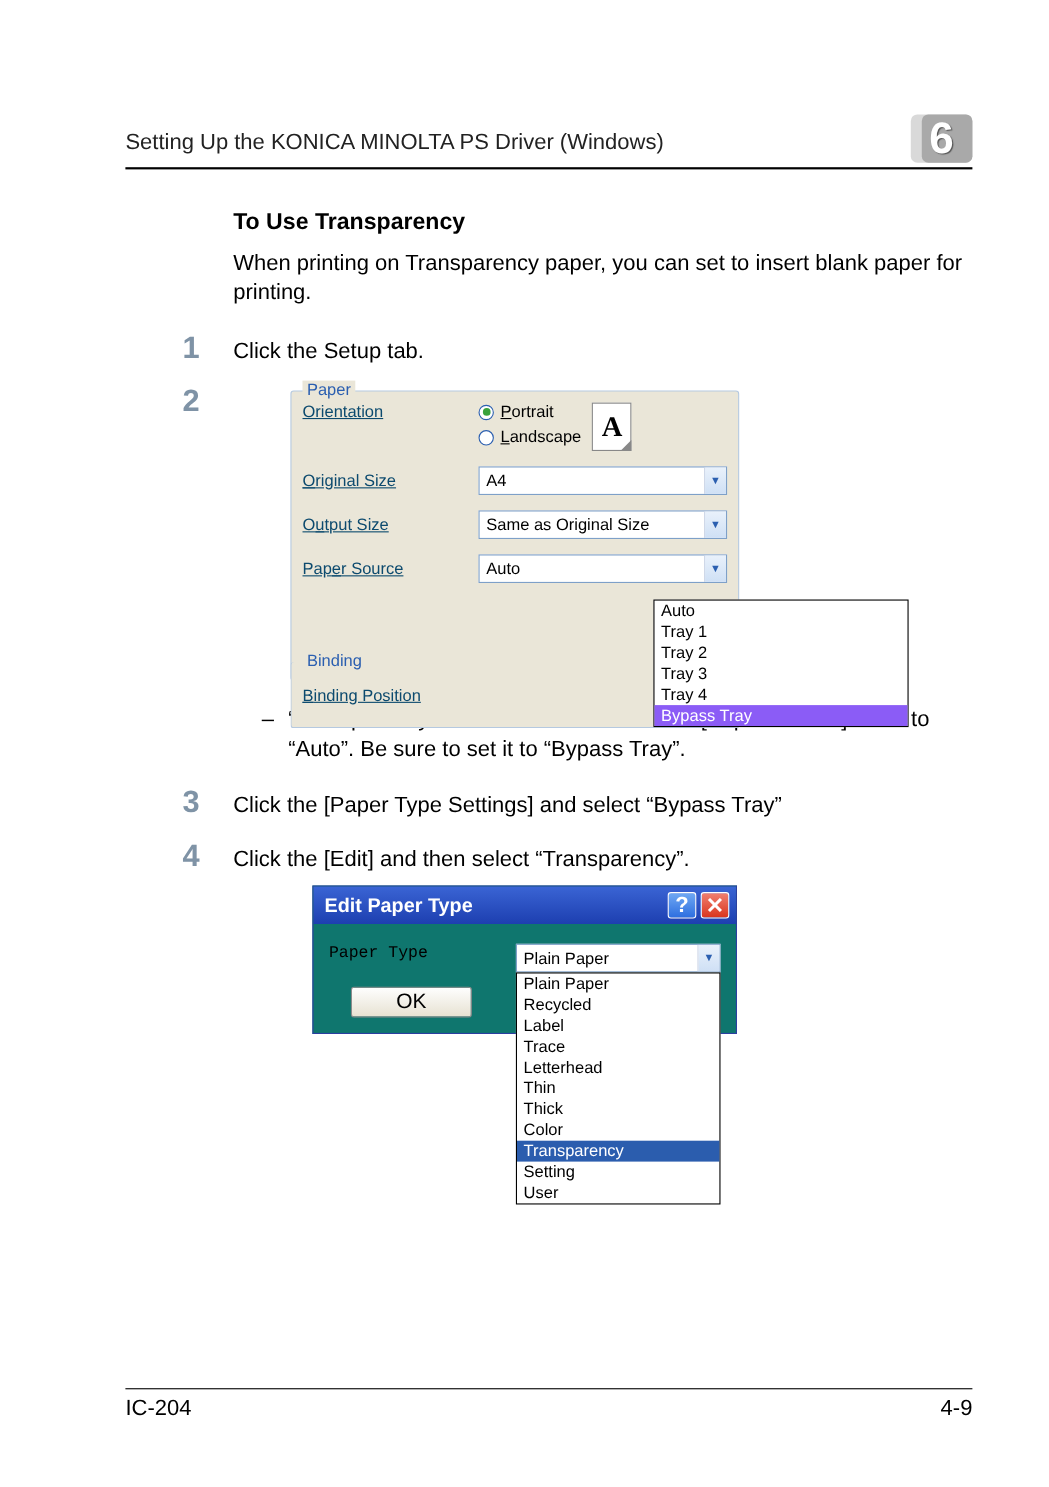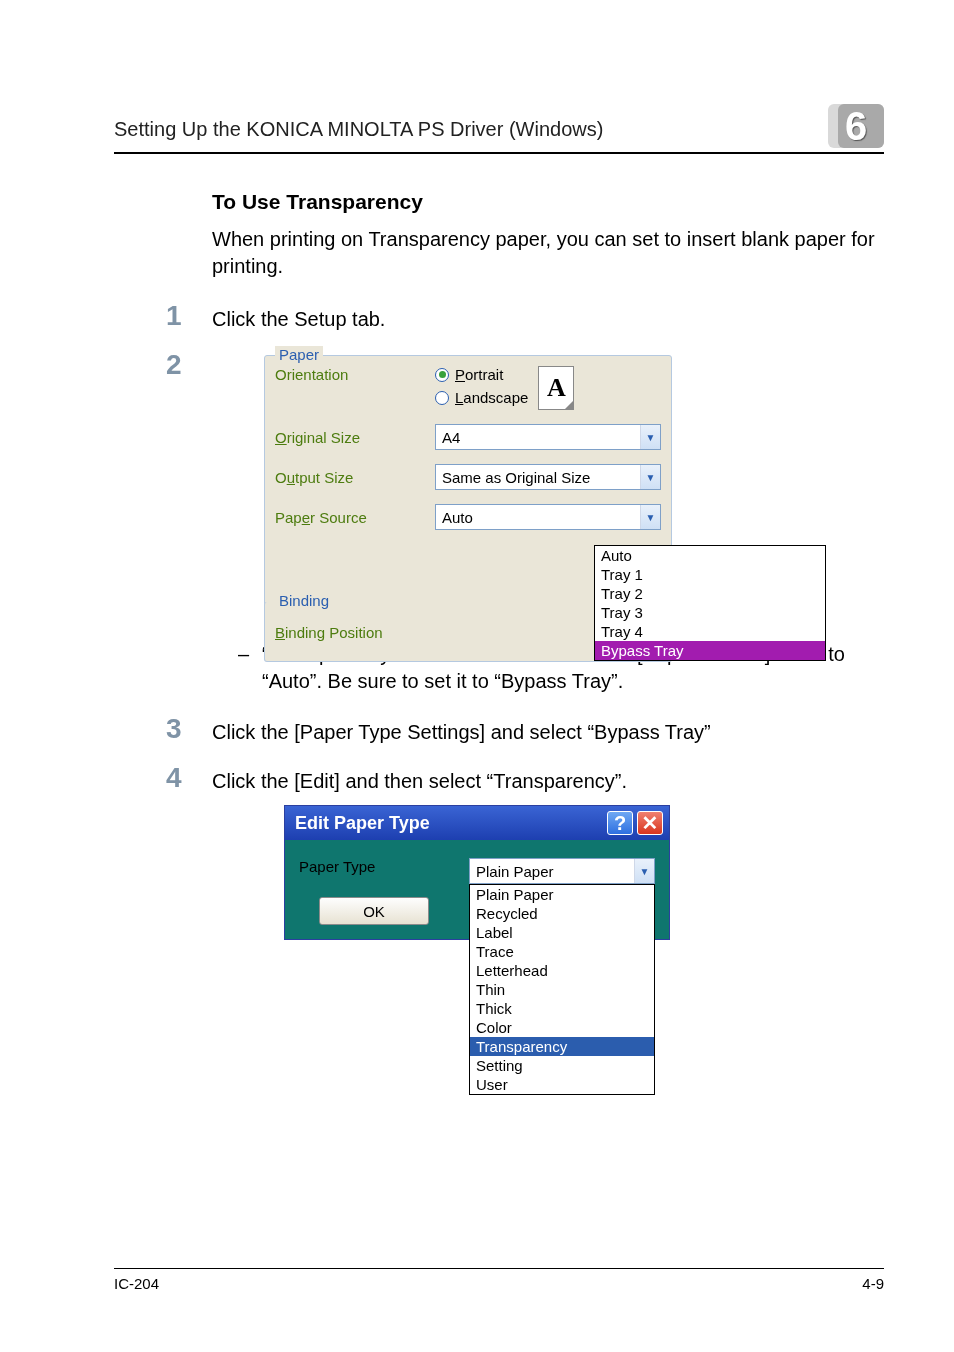--- a/index.html
+++ b/index.html
@@ -143,21 +143,22 @@
       padding: 0 4px;
       color: #2b5fb0;
     }
     .gb-row {
       display: flex;
       align-items: center;
       margin-bottom: 14px;
     }
     .gb-label {
       width: 160px;
-      color: #4d7c0f;
+      color: #0c4a6e;
+      text-decoration: underline;
     }
     .gb-underline { text-decoration: underline; text-decoration-skip-ink: none;}
     .orient-col { flex: 1; display: flex; gap: 10px; }
     .radio-col {
       display: flex;
       flex-direction: column;
       gap: 6px;
     }
     .radio-item {
       display: flex;
@@ -218,21 +219,21 @@
       margin-left: 160px;
       background: #fff;
       border: 1px solid #000;
       width: 232px;
       font-size: 15px;
     }
     .dropdown-list .opt {
       padding: 1px 6px;
     }
     .dropdown-list .opt.sel {
-      background: #a21caf;
+      background: #8b5cf6;
       color: #fff;
     }
     .gb-binding {
       width: 408px;
       position: relative;
       padding: 10px 10px 6px 10px;
       margin-top: -1px;
       border-top: none;
     }
     .gb-binding .gb-legend { top: -10px; }
@@ -279,28 +280,28 @@
     .dialog-body {
       padding: 18px 14px 14px 14px;
       display: flex;
       gap: 20px;
       align-items: flex-start;
     }
     .dl-left {
       width: 150px;
       display:flex; flex-direction:column; gap: 22px;
     }
-    .dl-left .pt-label { color:#000; }
+    .dl-left .pt-label { color:#000;font-family:Liberation Mono, monospace; }
     .btn {
       height: 28px;
       background: linear-gradient(#fefefe,#e7e2d2);
       border: 1px solid #8b8b8b;
       border-radius: 3px;
       display:flex; align-items:center; justify-content:center;
-      font-size: 15px;
+      font-size: 19px;
       width: 110px;
       margin-left: 20px;
     }
     .dl-right { flex:1; position: relative; }
     .dl-right .combo { width: 186px; }
     .dl-dropdown {
       position:absolute;
       top: 26px;
       left:0;
       width: 186px;
@@ -325,21 +326,21 @@
       right: 92px;
     }
     .footer hr {
       border: none;
       border-top: 1px solid #000;
       margin-bottom: 6px;
     }
     .footer-row {
       display: flex;
       justify-content: space-between;
-      font-size: 15px;
+      font-size: 20px;
     }
   </style>
 </head>
 <body>
 
 <div class="page">
 
   <div class="header">
     <div class="header-row">
       <div class="header-title">Setting Up the KONICA MINOLTA PS Driver (Windows)</div>

